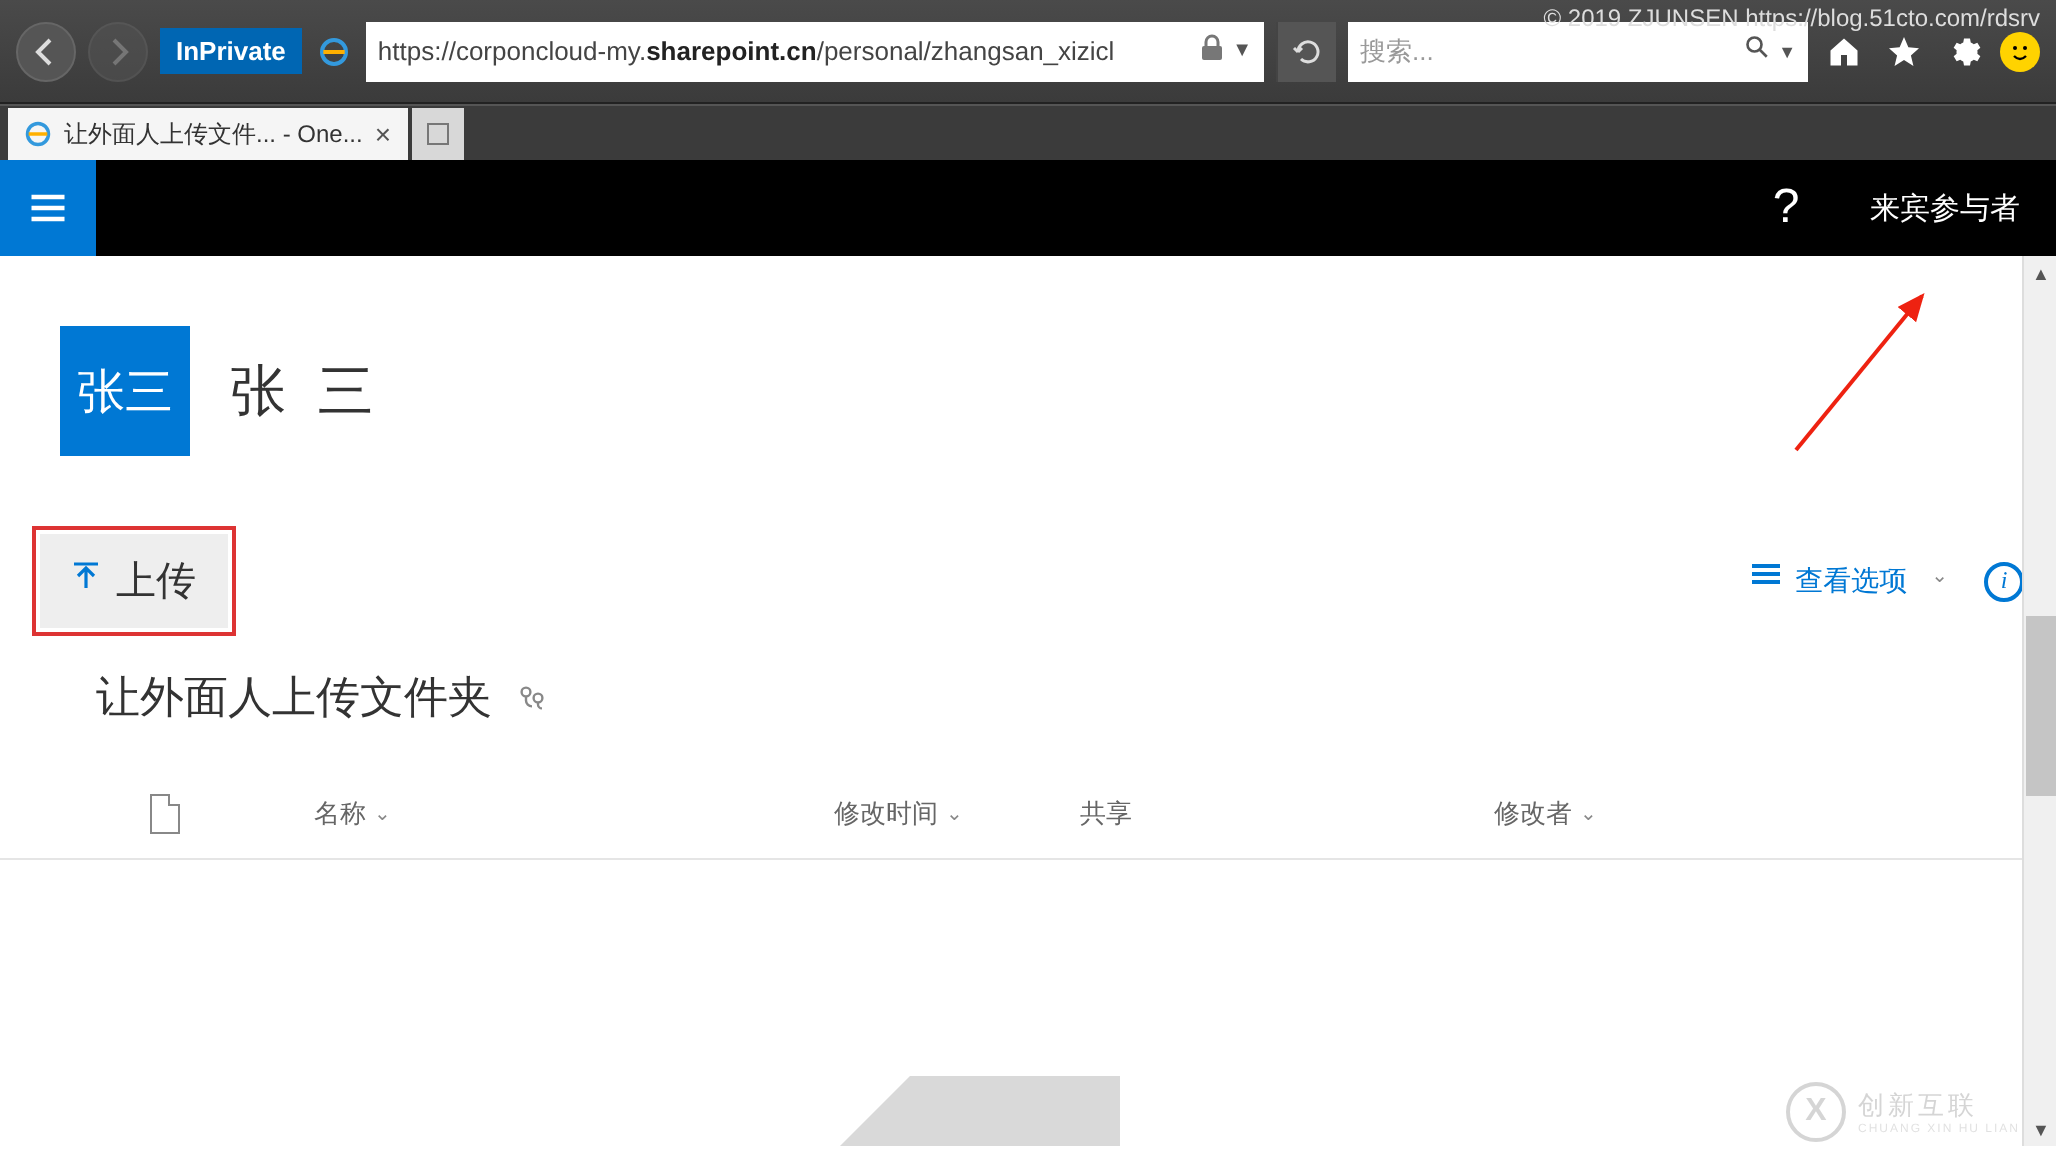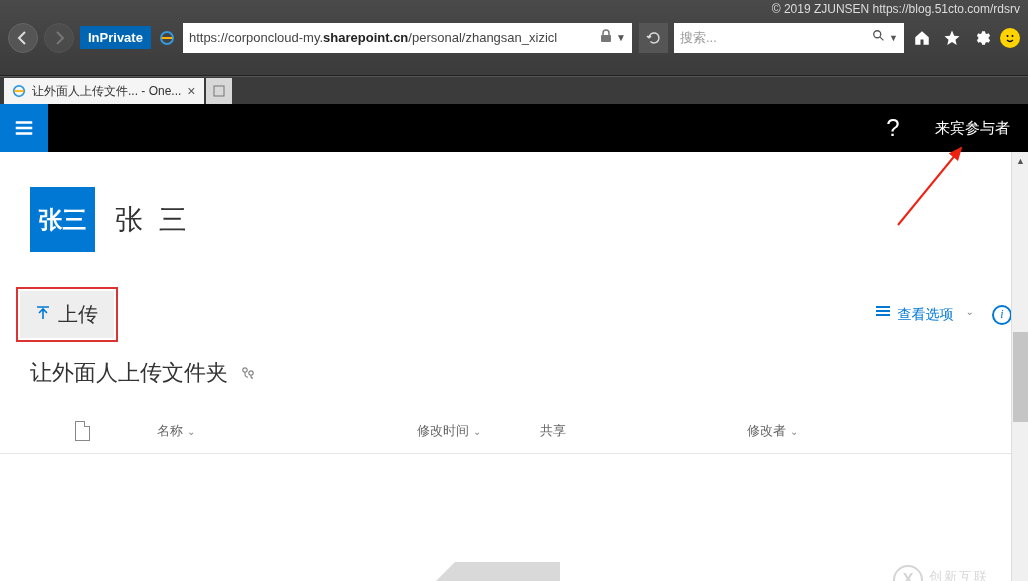--- a/index.html
+++ b/index.html
@@ -1,19 +1,19 @@
 <!DOCTYPE html>
 <html><head>
 <meta charset="utf-8">
 <style>
 * { margin: 0; padding: 0; box-sizing: border-box; font-family: "Segoe UI", "Microsoft YaHei", sans-serif; }
 body { width: 1028px; height: 581px; overflow: hidden; background: #fff; position: relative; }
 
 
-.browser-chrome { height: 76px; background: linear-gradient(#4a4a4a, #3b3b3b); display: flex; align-items: center; padding: 0 8px; gap: 6px; border-bottom: 1px solid #222; position: relative; }
+.browser-chrome { height: 52px; background: linear-gradient(#4a4a4a, #3b3b3b); display: flex; align-items: center; padding: 0 8px; gap: 6px; border-bottom: 1px solid #222; position: relative; }
 .watermark { position: absolute; top: 2px; right: 8px; color: #ddd; font-size: 12px; z-index: 10; }
 .nav-btn { width: 30px; height: 30px; border-radius: 50%; background: #555; border: 1px solid #666; display: flex; align-items: center; justify-content: center; color: #bbb; font-size: 16px; cursor: pointer; }
 .nav-btn.disabled { opacity: 0.5; }
 .inprivate { background: #0066b3; color: #fff; padding: 4px 8px; font-size: 13px; font-weight: 600; }
 .ie-icon { width: 20px; height: 20px; display: flex; align-items: center; justify-content: center; color: #3399dd; font-size: 16px; }
 .url-bar { flex: 1; height: 30px; background: #fff; display: flex; align-items: center; padding: 0 6px; font-size: 13px; color: #444; overflow: hidden; white-space: nowrap; }
 .url-bar .url-text { flex: 1; overflow: hidden; text-overflow: ellipsis; }
 .url-bar .url-text b { font-weight: 700; color: #222; }
 .url-bar .lock { color: #555; margin-left: 4px; }
 .url-bar .dropdown-arrow { color: #555; margin-left: 4px; font-size: 10px; display: flex; flex-direction: column; line-height: 6px; }
@@ -47,39 +47,39 @@
 .annot-arrow { position: absolute; top: 140px; right: 55px; z-index: 20; pointer-events: none; }
 
 
 .content { position: relative; height: 445px; overflow: hidden; }
 .scrollbar-v { position: absolute; right: 0; top: 0; width: 17px; height: 100%; background: #f0f0f0; border-left: 1px solid #ddd; }
 .scrollbar-v .thumb { position: absolute; top: 180px; left: 1px; width: 15px; height: 90px; background: #c5c5c5; }
 .scrollbar-v .arrow-up, .scrollbar-v .arrow-down { position: absolute; left:0; width:17px; height:17px; display:flex; align-items:center; justify-content:center; font-size:9px; color:#555; }
 .scrollbar-v .arrow-up { top:0; } .scrollbar-v .arrow-down { bottom:0; }
 
 .profile-header { display: flex; align-items: center; gap: 20px; padding: 35px 30px 25px; }
-.profile-tile { width: 65px; height: 65px; background: #0078d4; color: #fff; display: flex; align-items: center; justify-content: center; font-size: 24px; font-weight: 700; }
+.profile-tile { width: 65px; height: 65px; background: #0078d4; color: #fff; display: flex; align-items: center; justify-content: center; font-size: 24px; font-weight: 400; }
 .profile-name { font-size: 28px; font-weight: 300; letter-spacing: 4px; color: #333; }
 
 
 .toolbar { display: flex; align-items: center; padding: 10px 16px; gap: 0; }
 .tool-item { display: flex; align-items: center; gap: 8px; padding: 8px 12px; font-size: 14px; color: #333; cursor: pointer; }
 .folder-icon { width: 18px; height: 14px; background: #f7c85a; border-radius: 1px; position: relative; }
 .folder-icon::before { content: ''; position: absolute; top: -3px; left: 0; width: 8px; height: 3px; background: #f7c85a; border-radius: 1px 1px 0 0; }
 .upload-box { border: 2px solid #d33; padding: 2px; }
 .upload-item { background: #eee; display: flex; align-items: center; gap: 8px; padding: 10px 16px; font-size: 20px; color: #333; cursor: pointer; }
 .upload-icon { color: #0078d4; font-size: 16px; font-weight: bold; }
 .toolbar-spacer { flex: 1; }
 .view-options { display: flex; align-items: flex-start; gap: 8px; font-size: 14px; color: #0078d4; cursor: pointer; }
 .hamburger-lines { display: flex; flex-direction: column; gap: 2px; }
 .hamburger-lines span { width: 14px; height: 2px; background: #0078d4; }
 .info-icon { width: 20px; height: 20px; border: 2px solid #0078d4; border-radius: 50%; display: flex; align-items: center; justify-content: center; color: #0078d4; font-size: 12px; font-style: italic; margin-left: 18px; cursor: pointer; font-family: serif; }
 
 
-.folder-title-row { display: flex; align-items: center; gap: 12px; padding: 6px 30px 20px; border-bottom: 1px solid transparent; }
+.folder-title-row { display: flex; align-items: center; gap: 12px; padding: 6px 48px 20px; border-bottom: 1px solid transparent; }
 .folder-title { font-size: 22px; color: #333; font-weight: 300; }
 .share-icon { color: #888; font-size: 14px; cursor: pointer; }
 
 
 .file-header { display: flex; align-items: center; padding: 12px 30px; border-bottom: 1px solid #e5e5e5; font-size: 13px; color: #666; margin: 0 6px 0 0; }
 .col-icon { width: 60px; display: flex; justify-content: center; padding-left: 45px; }
 .file-icon-svg { width: 16px; height: 20px; border: 1px solid #888; position: relative; }
 .file-icon-svg::before { content:''; position:absolute; top:-1px; right:-1px; width:5px; height:5px; background:#fff; border-left:1px solid #888; border-bottom:1px solid #888; }
 .col-name { width: 290px; padding-left: 30px; }
 .col-modified { width: 160px; }

